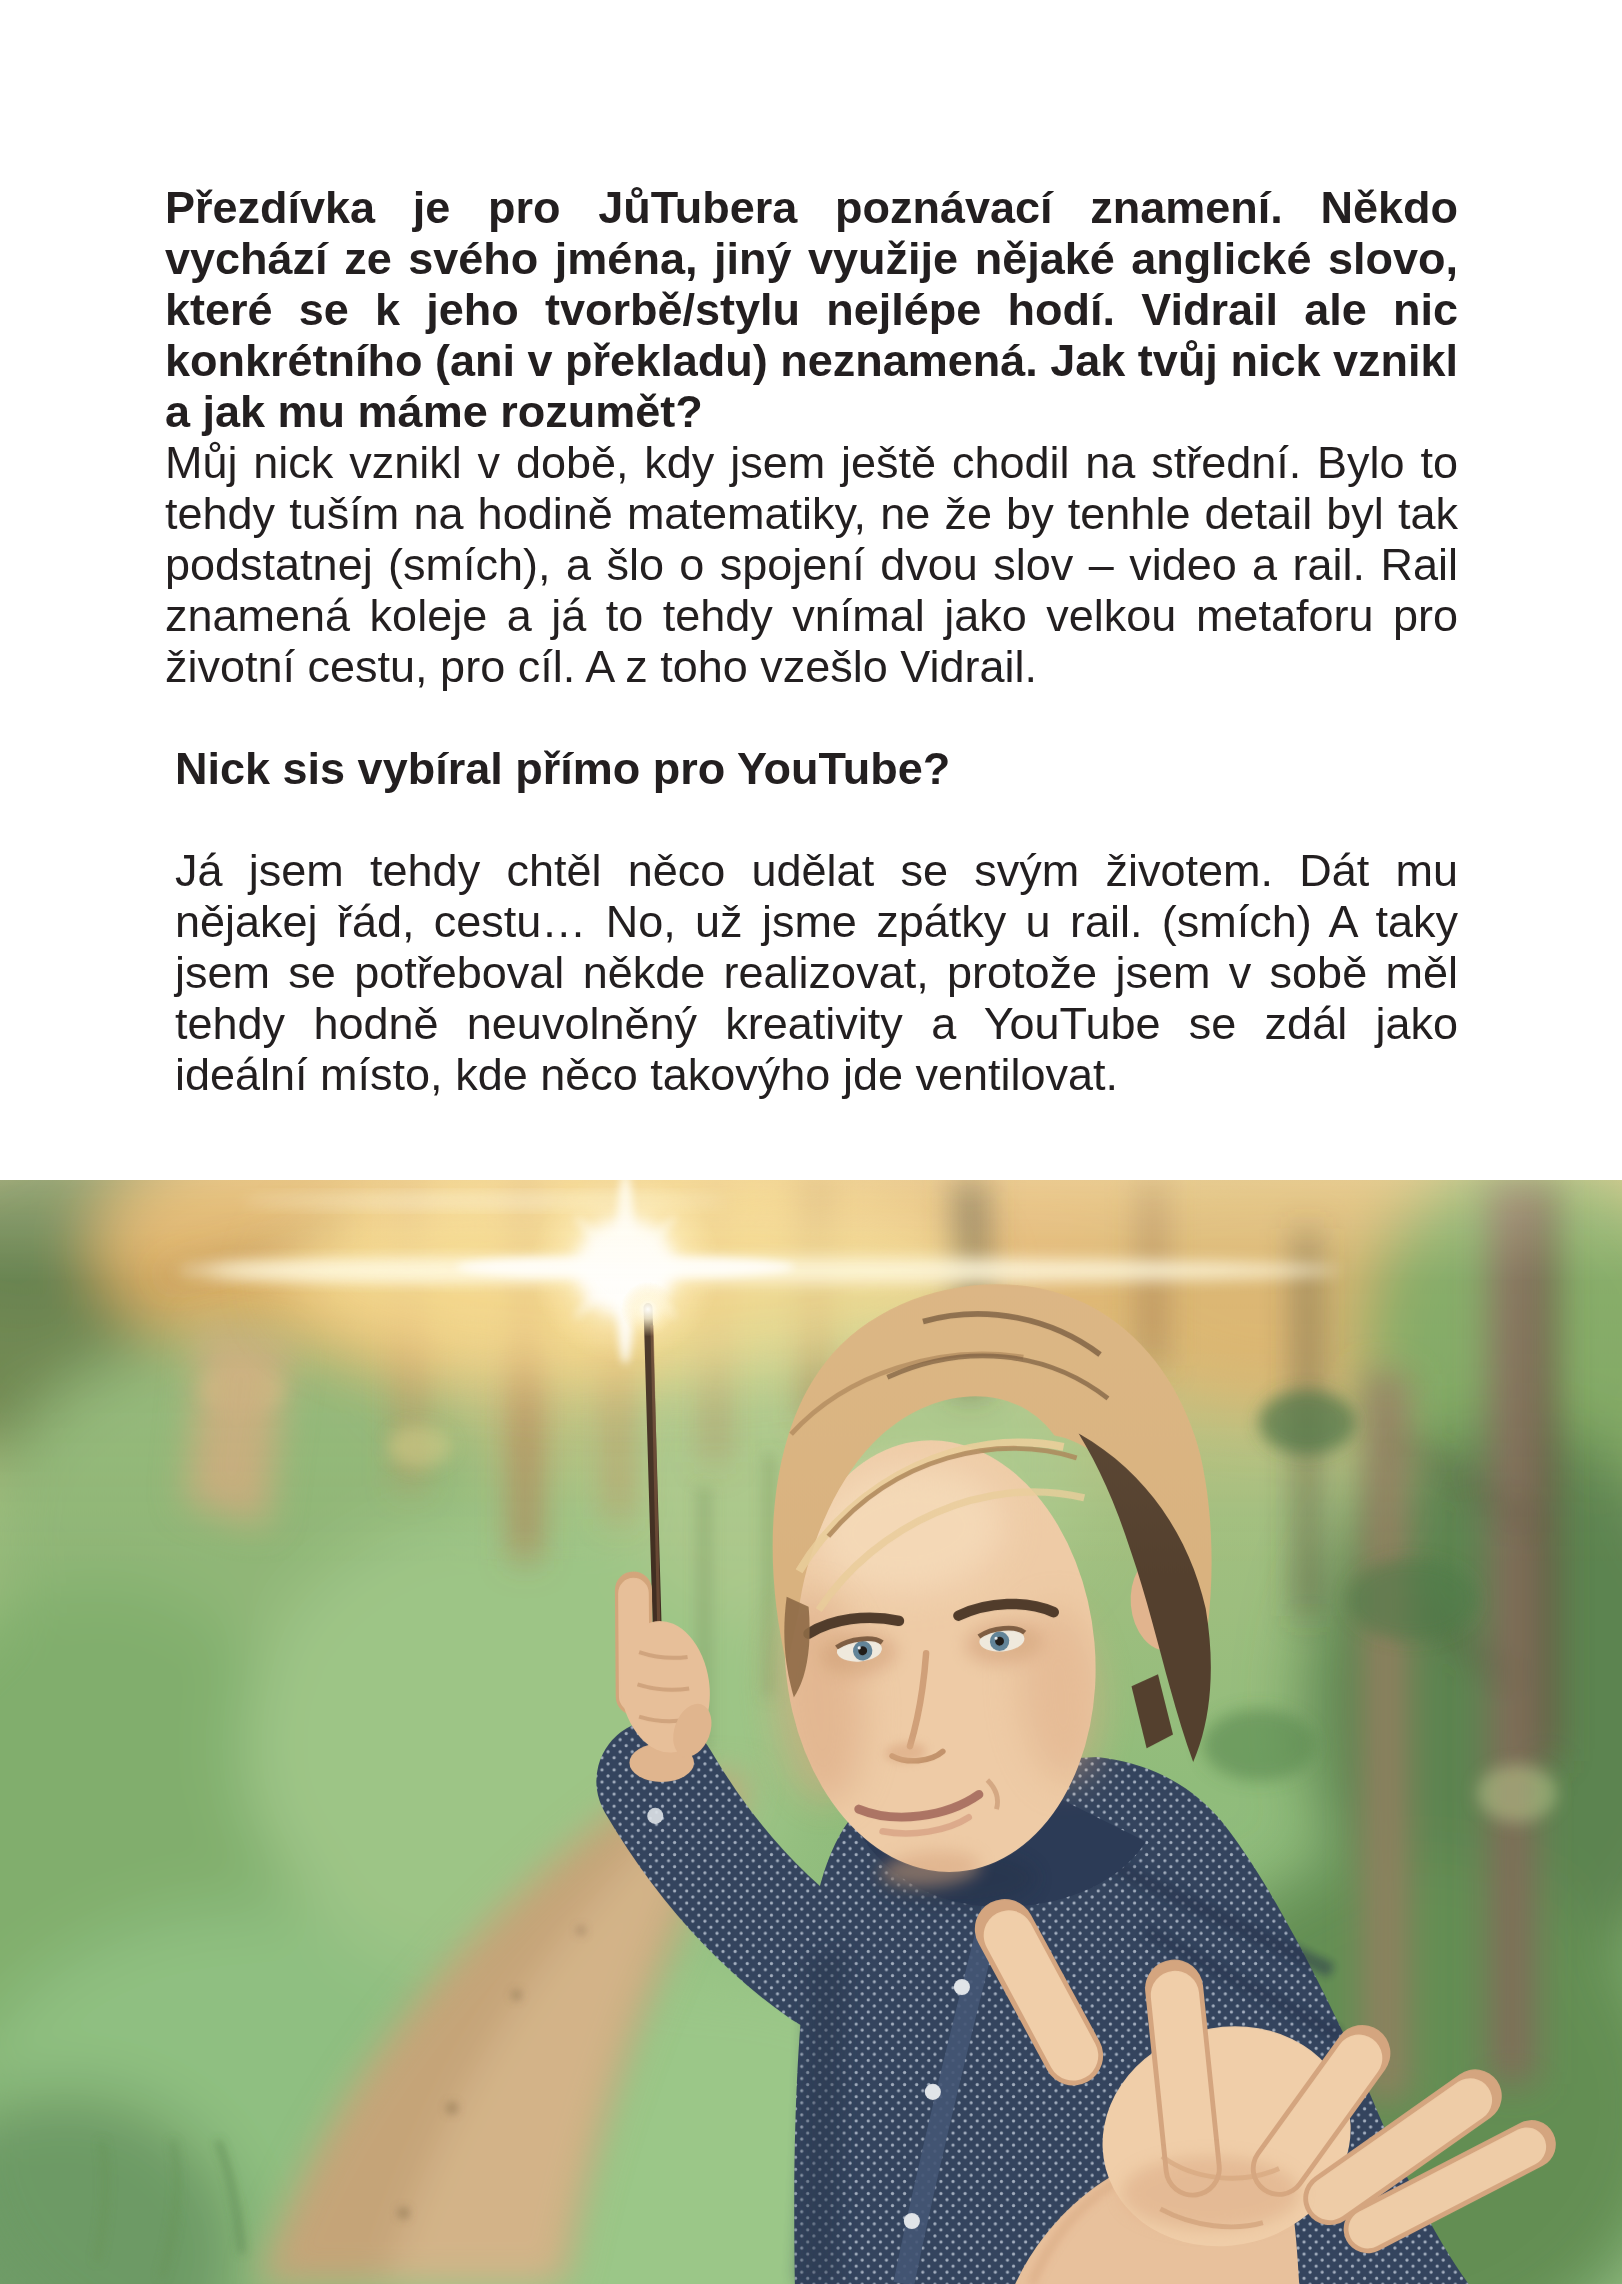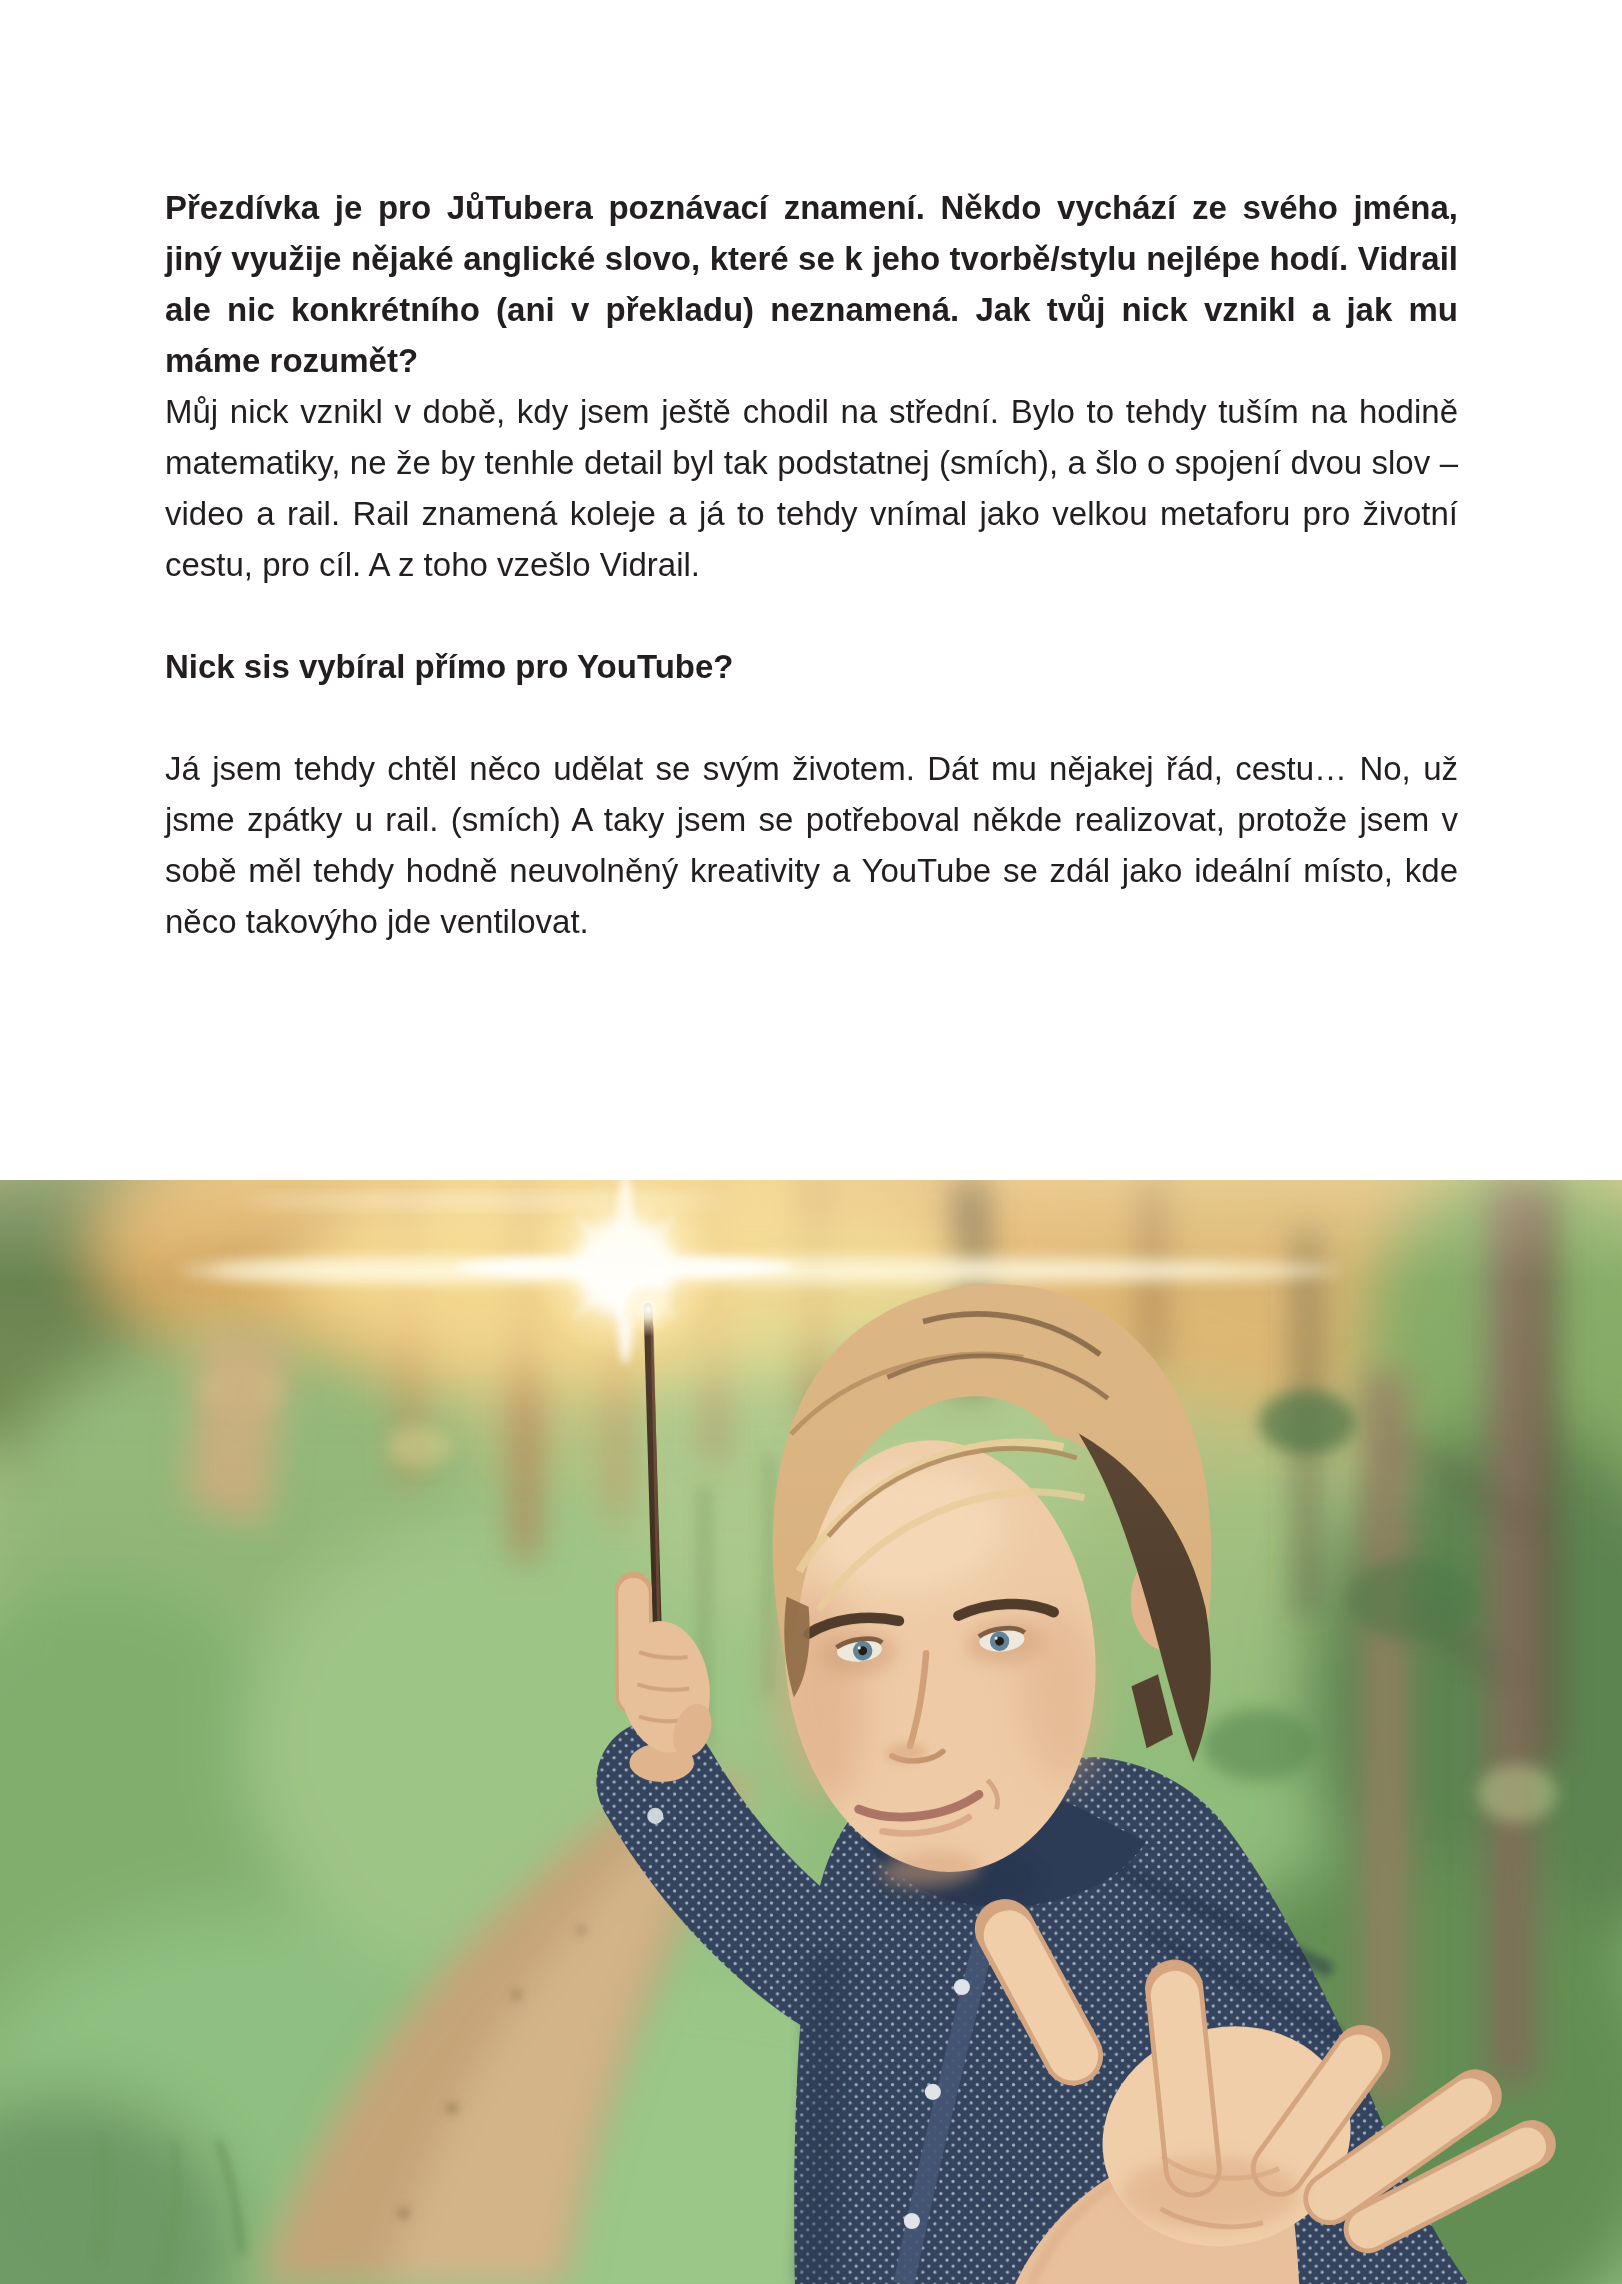--- a/index.html
+++ b/index.html
@@ -4,25 +4,25 @@
 <style>
   html, body { margin:0; padding:0; background:#ffffff; }
   .page {
     position:relative; width:1622px; height:2284px;
     background:#ffffff; overflow:hidden;
     font-family:"Liberation Sans","DejaVu Sans",sans-serif;
     color:#231f20;
   }
   .article {
     position:absolute; left:165px; top:182px; width:1293px;
-    font-size:33px; line-height:51px;
+    font-size:45px; line-height:51px;
     text-align:justify;
   }
   .article p { margin:0; }
-  .qa + .qa { margin-top:51px; }
+  .qa + .qa { margin-top:51px;margin-left:10px; }
   .q { font-weight:bold; }
   .photo-figure {
     position:absolute; left:0; top:1180px; width:1622px; height:1104px; margin:0;
   }
   .photo-figure svg { display:block; }
   .vidrail-anchor { position:absolute; left:47px; top:1864px; width:0; height:0; }
 </style>
 </head>
 <body>
 

